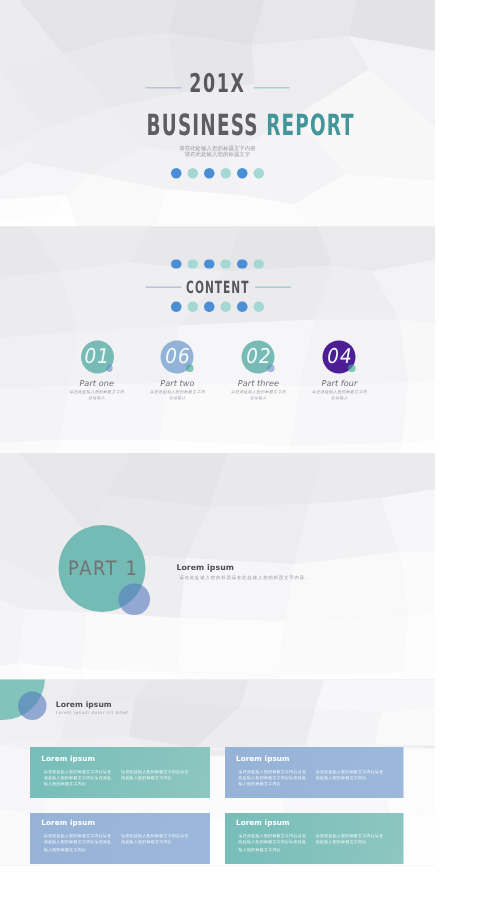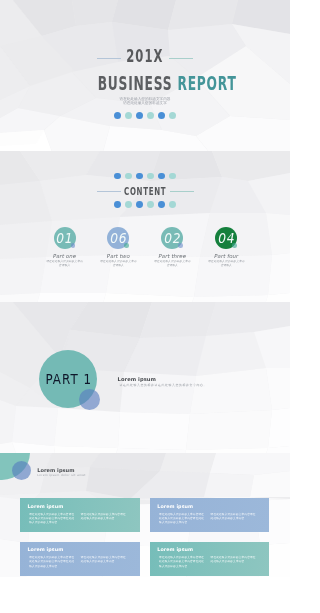--- a/index.html
+++ b/index.html
@@ -35,21 +35,21 @@
   .s2-dash.r{left:170px;width:24px;background:#a8cfcb;}
   .s2-item{position:absolute;top:76px;width:80px;text-align:center;font-style:italic;}
   .s2-circ{position:relative;width:22px;height:22px;border-radius:50%;margin:0 auto;}
   .s2-circ span{position:absolute;left:0;right:0;top:5.3px;text-align:center;font-family:"DejaVu Sans Condensed","DejaVu Sans",sans-serif;font-weight:normal;font-size:13.6px;line-height:13.6px;color:#f2faf9;letter-spacing:0.7px;text-indent:0.7px;}
   .s2-pip{position:absolute;width:4.4px;height:4.4px;border-radius:50%;right:0.5px;bottom:1.2px;opacity:0.62;}
   .s2-name{margin-top:4px;font-size:5.4px;line-height:6px;color:#6b7075;letter-spacing:0.06px;}
   .s2-desc{margin-top:1.1px;font-size:2.6px;line-height:4px;color:#8f949b;letter-spacing:0.22px;padding:0 20.5px;}
 
   
   .s3-bigcirc{position:absolute;left:39.3px;top:48.2px;width:58px;height:58px;border-radius:50%;background:#74bab5;}
-  .s3-part{position:absolute;left:39.3px;width:58px;top:70.6px;text-align:center;font-family:"DejaVu Sans Condensed","DejaVu Sans",sans-serif;font-weight:normal;font-size:13.2px;line-height:13.2px;color:#0f172a;letter-spacing:1.1px;text-indent:1.1px;}
+  .s3-part{position:absolute;left:39.3px;width:58px;top:70.6px;text-align:center;font-family:"DejaVu Sans Condensed","DejaVu Sans",sans-serif;font-weight:normal;font-size:13.2px;line-height:13.2px;color:#737373;letter-spacing:1.1px;text-indent:1.1px;}
   .s3-smallcirc{position:absolute;left:79px;top:86.8px;width:21px;height:21px;border-radius:50%;background:rgba(88,124,192,0.62);}
   .s3-ltitle{position:absolute;left:117.6px;top:73.5px;font-size:5.2px;line-height:7px;font-weight:bold;color:#4b4e52;letter-spacing:0.05px;}
   .s3-ldesc{position:absolute;left:119.6px;top:81.8px;font-size:2.9px;line-height:3.6px;color:#8f949b;letter-spacing:0.6px;white-space:nowrap;}
 
   
   #s4{height:124px;}
   #s4 svg.bg{height:163px;}
   #s4 .lyr{height:163px;}
   .s4-tealcirc{position:absolute;left:-26.4px;top:-29.4px;width:56.8px;height:56.8px;border-radius:50%;background:#6fbcb3;opacity:0.85;}
   .s4-bluecirc{position:absolute;left:11.7px;top:8.1px;width:19px;height:19px;border-radius:50%;background:rgba(86,124,190,0.62);}
@@ -160,21 +160,21 @@
           </div>
           <div class="s2-item" style="left: 132.3px;">
             <div class="s2-circ" style="background:#78bbb6">
               <span>02</span>
               <i class="s2-pip" style="background:#6d8ec9"></i>
             </div>
             <div class="s2-name">Part three</div>
             <div class="s2-desc">请在此处输入您的标题文字内容请输入</div>
           </div>
           <div class="s2-item" style="left: 186.3px;">
-            <div class="s2-circ" style="background:#15803d">
+            <div class="s2-circ" style="background:#4c1d95">
               <span>04</span>
               <i class="s2-pip" style="background:#3fa893"></i>
             </div>
             <div class="s2-name">Part four</div>
             <div class="s2-desc">请在此处输入您的标题文字内容请输入</div>
           </div>
         </div>
     </div>
   </div>
   <div class="slide" id="s3">

